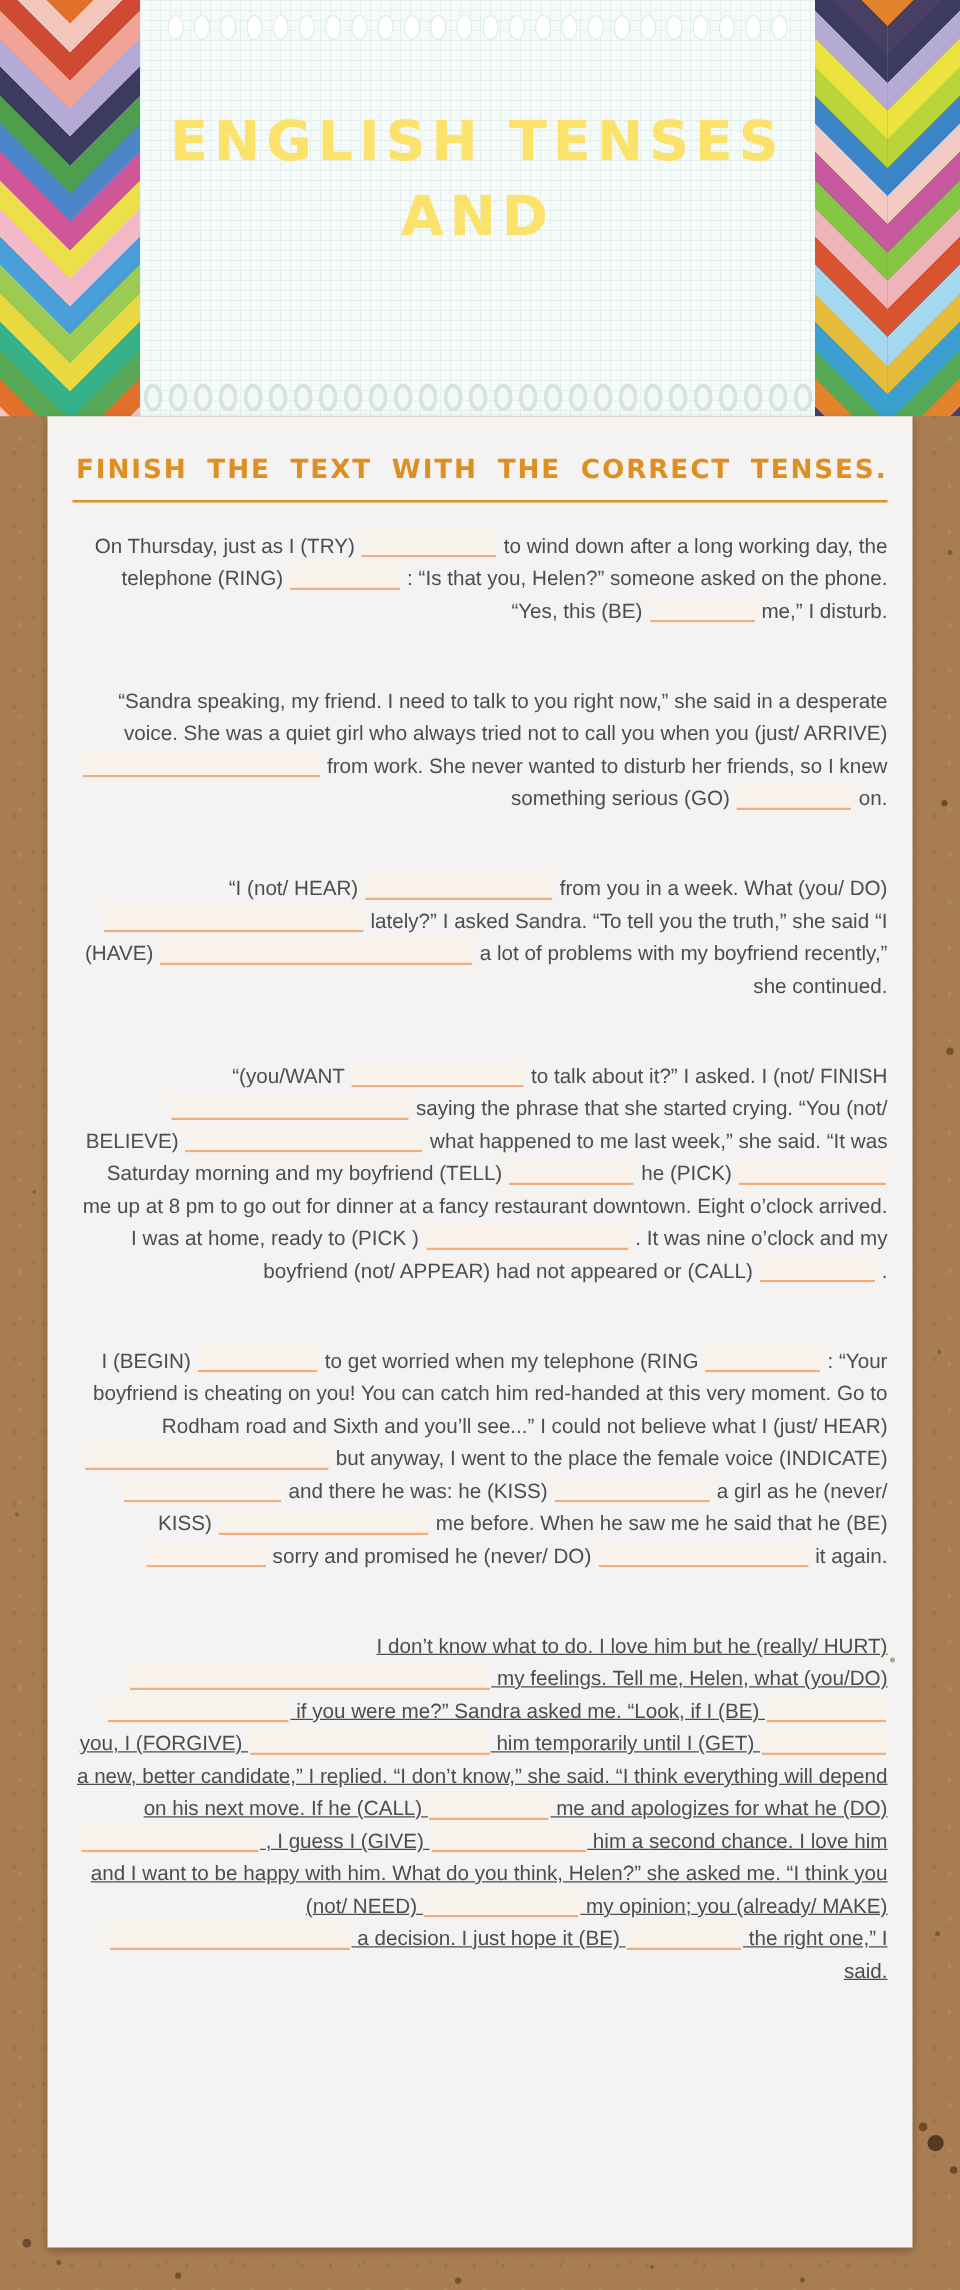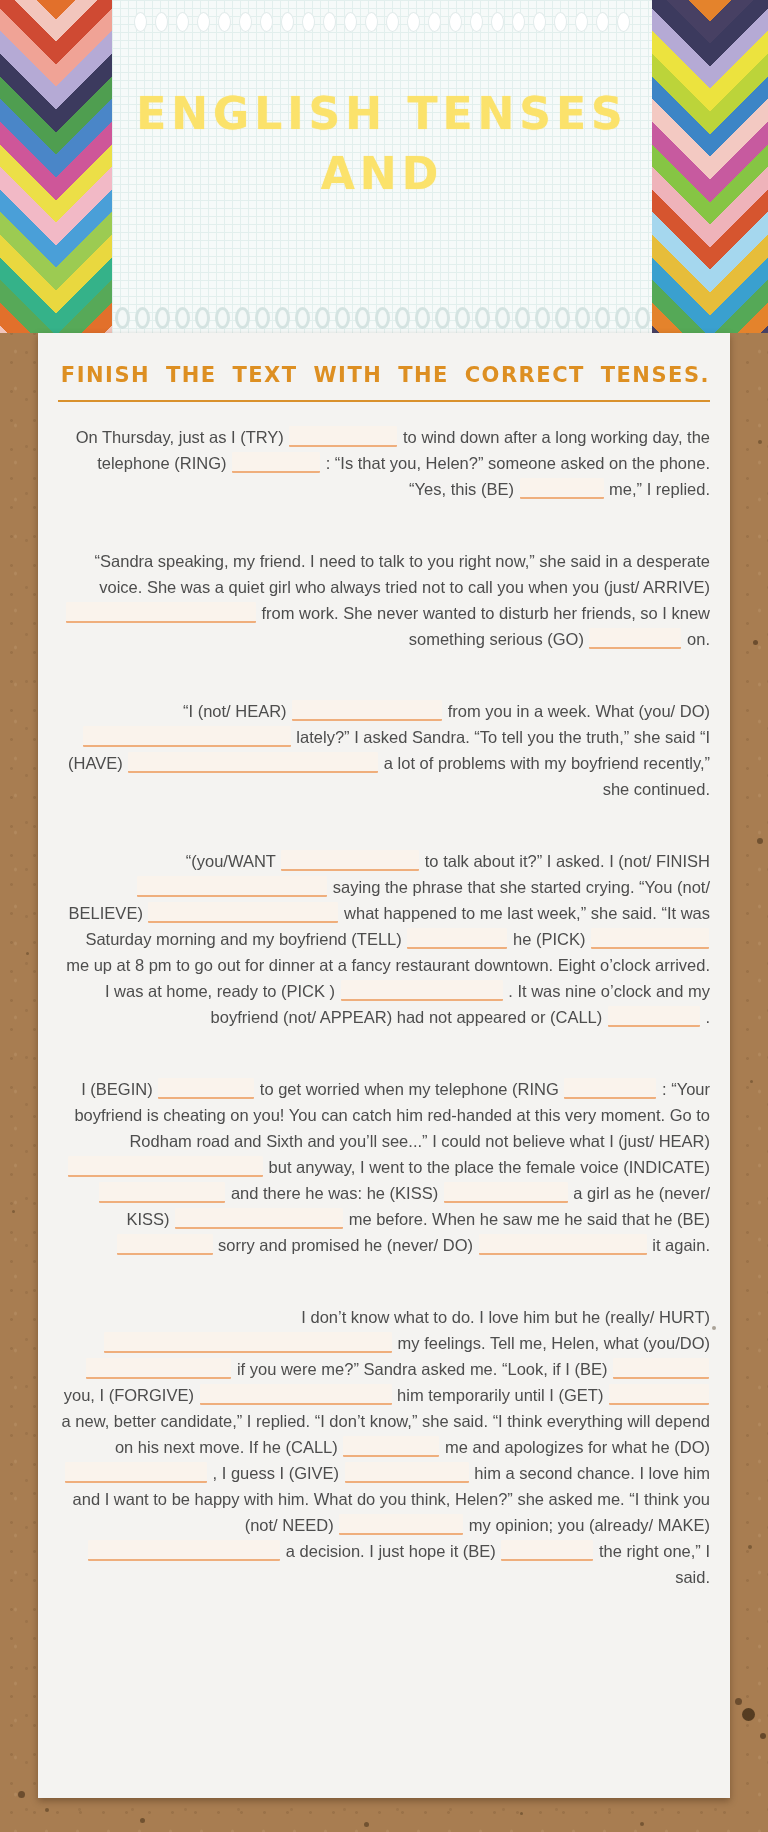--- a/index.html
+++ b/index.html
@@ -63,21 +63,21 @@
 
   
   .card{position:relative;width:692px;min-height:1465px;margin:0 auto;box-sizing:border-box;
     background:#f4f3f1;box-shadow:0 3px 7px rgba(40,20,5,.35);
     padding:30px 20px 40px 20px;text-align:right;}
   .task-heading{margin:0;padding:0 0 13px 0;border-bottom:2px solid #d9912d;
     font-family:"DejaVu Sans","Liberation Sans",sans-serif;
     font-size:21px;font-weight:700;letter-spacing:1.5px;word-spacing:7px;color:#dd8f22;}
   .paras{margin-top:22px;}
   .para{margin:0 0 46px 0;font-size:16.5px;line-height:26px;color:#4d4d4d;}
-  .para:last-child{margin-bottom:0;}
+  .para:last-child{margin-bottom:0;text-decoration:underline;}
   .blank{display:inline-block;height:19px;vertical-align:-4px;margin:0 1px;
     background:#faf3ec;border-bottom:2px solid #efae7c;border-radius:1px;cursor:text;}
 
   
   .speckle{position:absolute;border-radius:50%;background:#3a2712;}
 </style>
 </head>
 <body>
 
 <div class="screen">
@@ -149,21 +149,21 @@
     </div>
     <div class="chevron right">
       <div class="half a"></div>
       <div class="half b"></div>
     </div>
   </header>
 
   <main class="card">
     <h2 class="task-heading">FINISH THE TEXT WITH THE CORRECT TENSES.</h2>
     <div class="paras" id="paragraphs">
-        <p class="para"><span>On Thursday, just as I (TRY) </span><span class="blank" style="width: 108px;"></span><span> to wind down after a long working day, the telephone (RING) </span><span class="blank" style="width: 88px;"></span><span> : “Is that you, Helen?” someone asked on the phone. “Yes, this (BE) </span><span class="blank" style="width: 84px;"></span><span> me,” I replied.</span></p>
+        <p class="para"><span>On Thursday, just as I (TRY) </span><span class="blank" style="width: 108px;"></span><span> to wind down after a long working day, the telephone (RING) </span><span class="blank" style="width: 88px;"></span><span> : “Is that you, Helen?” someone asked on the phone. “Yes, this (BE) </span><span class="blank" style="width: 84px;"></span><span> me,” I disturb.</span></p>
         <p class="para"><span>“Sandra speaking, my friend. I need to talk to you right now,” she said in a desperate voice. She was a quiet girl who always tried not to call you when you (just/ ARRIVE) </span><span class="blank" style="width: 190px;"></span><span> from work. She never wanted to disturb her friends, so I knew something serious (GO) </span><span class="blank" style="width: 92px;"></span><span> on.</span></p>
         <p class="para"><span>“I (not/ HEAR) </span><span class="blank" style="width: 150px;"></span><span> from you in a week. What (you/ DO) </span><span class="blank" style="width: 208px;"></span><span> lately?” I asked Sandra. “To tell you the truth,” she said “I (HAVE) </span><span class="blank" style="width: 250px;"></span><span> a lot of problems with my boyfriend recently,” she continued.</span></p>
         <p class="para"><span>“(you/WANT </span><span class="blank" style="width: 138px;"></span><span> to talk about it?” I asked. I (not/ FINISH </span><span class="blank" style="width: 190px;"></span><span> saying the phrase that she started crying. “You (not/ BELIEVE) </span><span class="blank" style="width: 190px;"></span><span> what happened to me last week,” she said. “It was Saturday morning and my boyfriend (TELL) </span><span class="blank" style="width: 100px;"></span><span> he (PICK) </span><span class="blank" style="width: 118px;"></span><span> me up at 8 pm to go out for dinner at a fancy restaurant downtown. Eight o’clock arrived. I was at home, ready to (PICK ) </span><span class="blank" style="width: 162px;"></span><span> . It was nine o’clock and my boyfriend (not/ APPEAR) had not appeared or (CALL) </span><span class="blank" style="width: 92px;"></span><span> .</span></p>
         <p class="para"><span>I (BEGIN) </span><span class="blank" style="width: 96px;"></span><span> to get worried when my telephone (RING </span><span class="blank" style="width: 92px;"></span><span> : “Your boyfriend is cheating on you! You can catch him red-handed at this very moment. Go to Rodham road and Sixth and you’ll see...” I could not believe what I (just/ HEAR) </span><span class="blank" style="width: 195px;"></span><span> but anyway, I went to the place the female voice (INDICATE) </span><span class="blank" style="width: 126px;"></span><span> and there he was: he (KISS) </span><span class="blank" style="width: 124px;"></span><span> a girl as he (never/ KISS) </span><span class="blank" style="width: 168px;"></span><span> me before. When he saw me he said that he (BE) </span><span class="blank" style="width: 96px;"></span><span> sorry and promised he (never/ DO) </span><span class="blank" style="width: 168px;"></span><span> it again.</span></p>
         <p class="para"><span>I don’t know what to do. I love him but he (really/ HURT) </span><span class="blank" style="width: 288px;"></span><span> my feelings. Tell me, Helen, what (you/DO) </span><span class="blank" style="width: 145px;"></span><span> if you were me?” Sandra asked me. “Look, if I (BE) </span><span class="blank" style="width: 96px;"></span><span> you, I (FORGIVE) </span><span class="blank" style="width: 192px;"></span><span> him temporarily until I (GET) </span><span class="blank" style="width: 100px;"></span><span> a new, better candidate,” I replied. “I don’t know,” she said. “I think everything will depend on his next move. If he (CALL) </span><span class="blank" style="width: 96px;"></span><span> me and apologizes for what he (DO) </span><span class="blank" style="width: 142px;"></span><span> , I guess I (GIVE) </span><span class="blank" style="width: 124px;"></span><span> him a second chance. I love him and I want to be happy with him. What do you think, Helen?” she asked me. “I think you (not/ NEED) </span><span class="blank" style="width: 124px;"></span><span> my opinion; you (already/ MAKE) </span><span class="blank" style="width: 192px;"></span><span> a decision. I just hope it (BE) </span><span class="blank" style="width: 92px;"></span><span> the right one,” I said.</span></p>
       </div>
   </main>
 
   <div id="speckles">
       <div class="speckle" style="left: 753px; top: 640px; width: 5px; height: 5px; opacity: 0.55;"></div>

